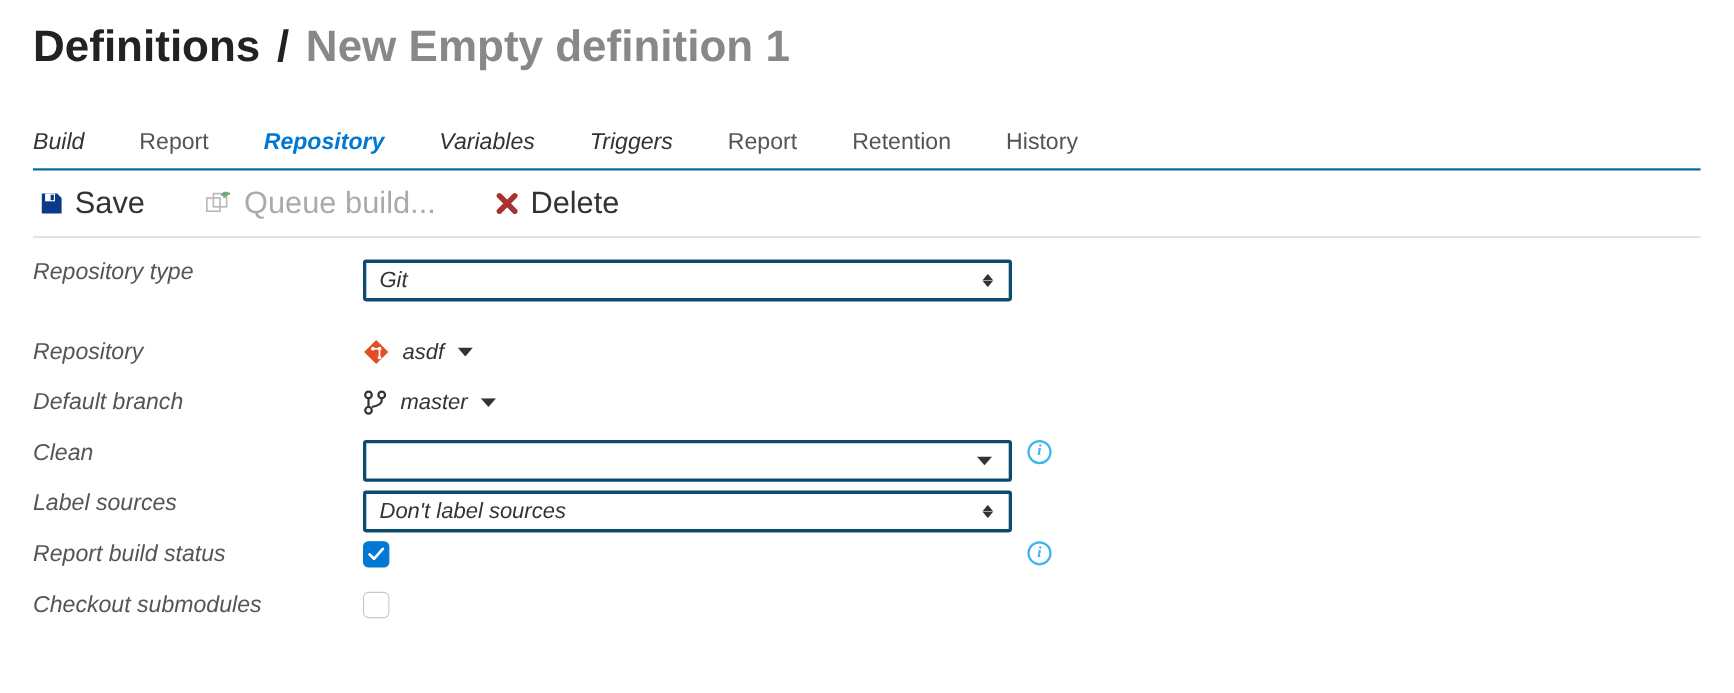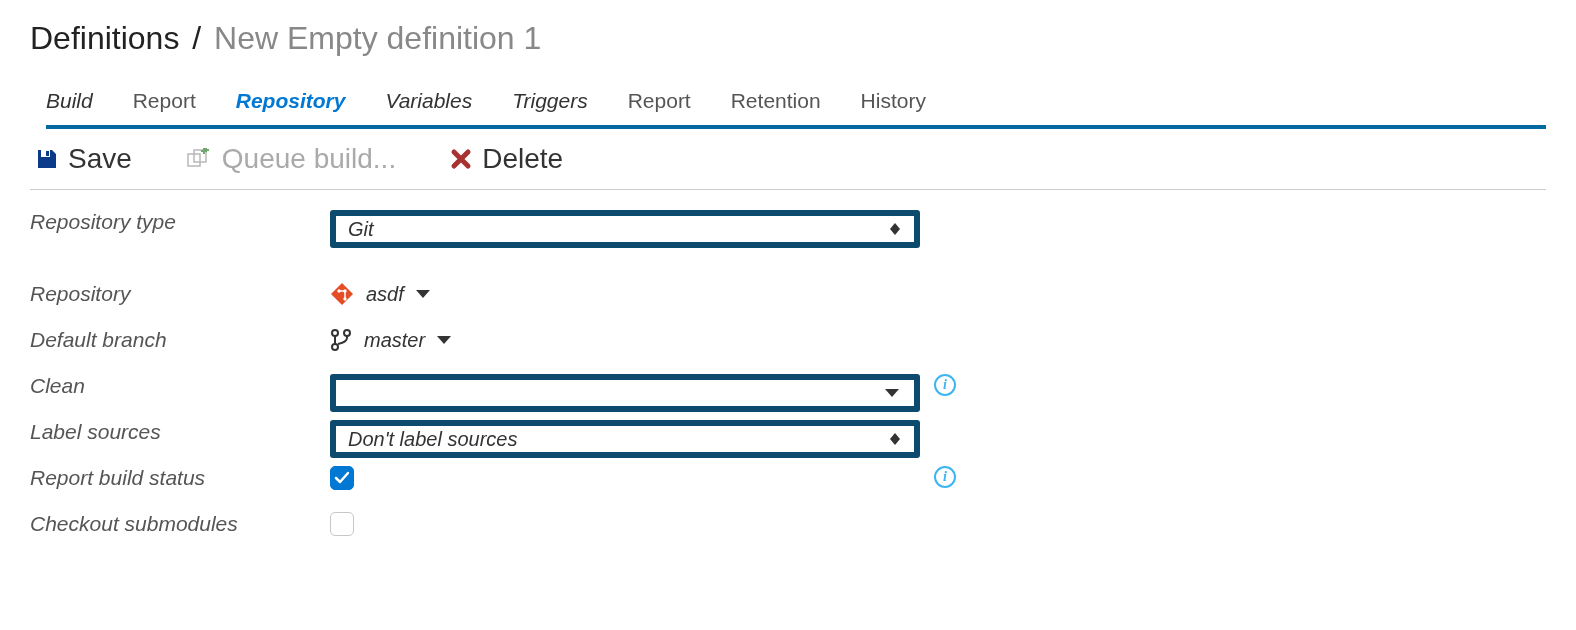--- a/index.html
+++ b/index.html
@@ -9,35 +9,34 @@
     font-family: "Segoe UI", -apple-system, BlinkMacSystemFont, Helvetica, Arial, sans-serif;
     font-size: 21px;
     color: #333;
     background: #fff;
     width: 1576px;
   }
   .page {
     padding: 20px 30px;
   }
   .breadcrumb {
-    font-size: 32px;
-    font-weight: 400;
+    font-size: 40px;
+    font-weight: 700;
     color: #333;
-    margin-bottom: 32px;
+    margin-bottom: 52px;
   }
   .breadcrumb-root { color: #222; }
   .breadcrumb-sep { color: #222; padding: 0 4px; }
   .breadcrumb-current { color: #888; }
 
   .tabs {
     display: flex;
-    gap: 40px;
-    border-bottom: 4px solid #0369a1;
+    gap: 50px;
+    border-bottom: 2px solid #0369a1;
     padding-bottom: 12px;
-    margin-left: 16px;
   }
   .tab {
     cursor: pointer;
     color: #555;
     font-size: 21px;
   }
   .tab.italic { font-style: italic; color: #333; }
   .tab.active {
     color: #0078d4;
     font-weight: 600;
@@ -87,21 +86,21 @@
   .after-col {
     padding-left: 14px;
     display: flex;
     align-items: center;
   }
 
   .select-box {
     position: relative;
     width: 100%;
     height: 38px;
-    border: 6px solid #0c4a6e;
+    border: 3px solid #0c4a6e;
     border-radius: 3px;
     background: #fff;
     display: flex;
     align-items: center;
     padding: 0 12px;
     cursor: pointer;
   }
   .select-box .sel-text { flex: 1; color: #333; font-size: 20px; }
   .select-updown {
     width: 14px;

